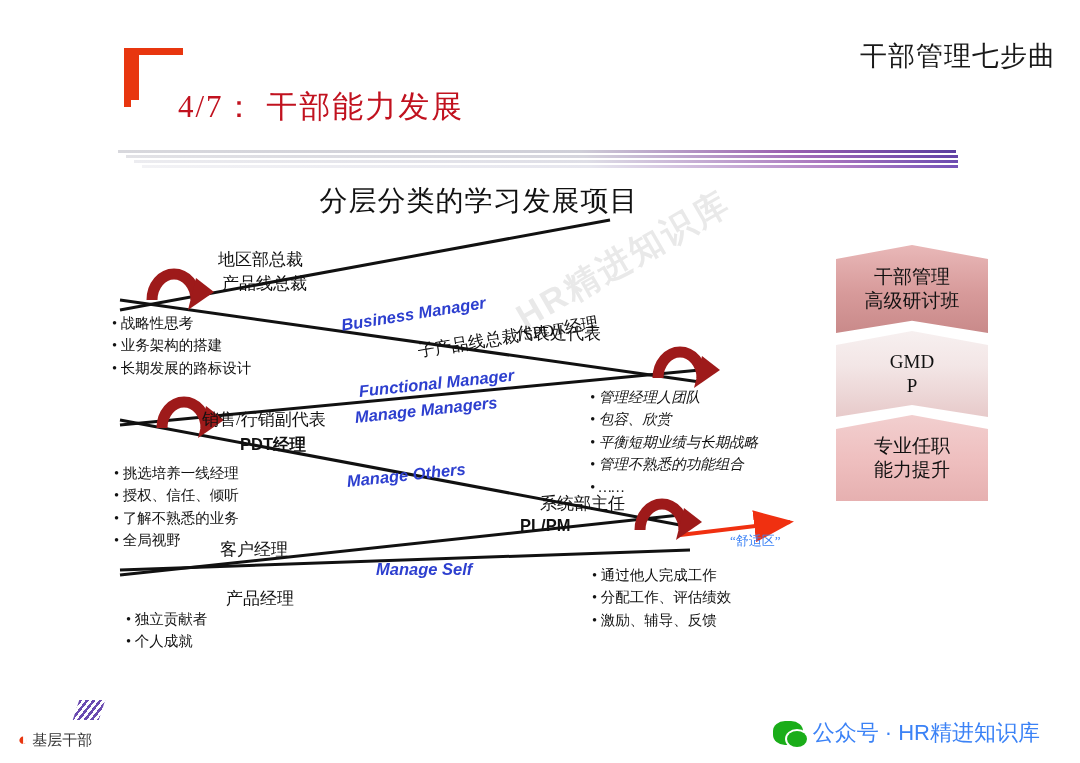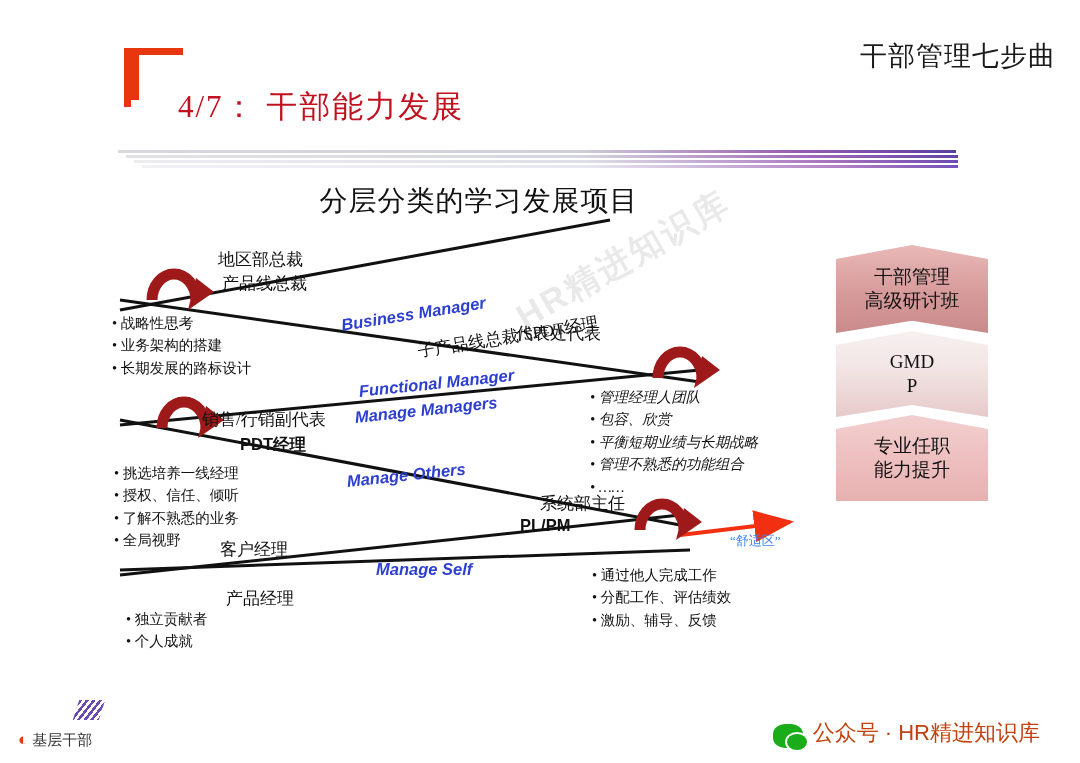--- a/index.html
+++ b/index.html
@@ -114,23 +114,23 @@
     transform:skewX(-18deg);
   }
   #footer-brand {
     left:18px; top:730px;
     font-family:"Liberation Sans", sans-serif; font-size:15px; color:#333;
     display:flex; align-items:center; gap:4px;
   }
   #footer-brand .glyph { font-size:17px; color:#e8360f; }
   #footer-right {
     right:40px; top:718px;
-    display:flex; align-items:flex-end; gap:10px;
-    font-family:"Liberation Sans", sans-serif;
-    font-size:22px; color:#c2410c;
+    display:flex; align-items:center; gap:10px;
+    font-family:"Liberation Sans", sans-serif;
+    font-size:22px; color:#3b82f6;
   }
   #wechat-icon {
     width:30px; height:24px; border-radius:12px/10px;
     background:#1aad19; position:relative; display:inline-block;
   }
   #wechat-icon::after{
     content:""; position:absolute; right:-4px; bottom:-2px;
     width:20px; height:16px; border-radius:10px/8px; background:#1aad19;
     box-shadow:0 0 0 2px #fff;
   }

